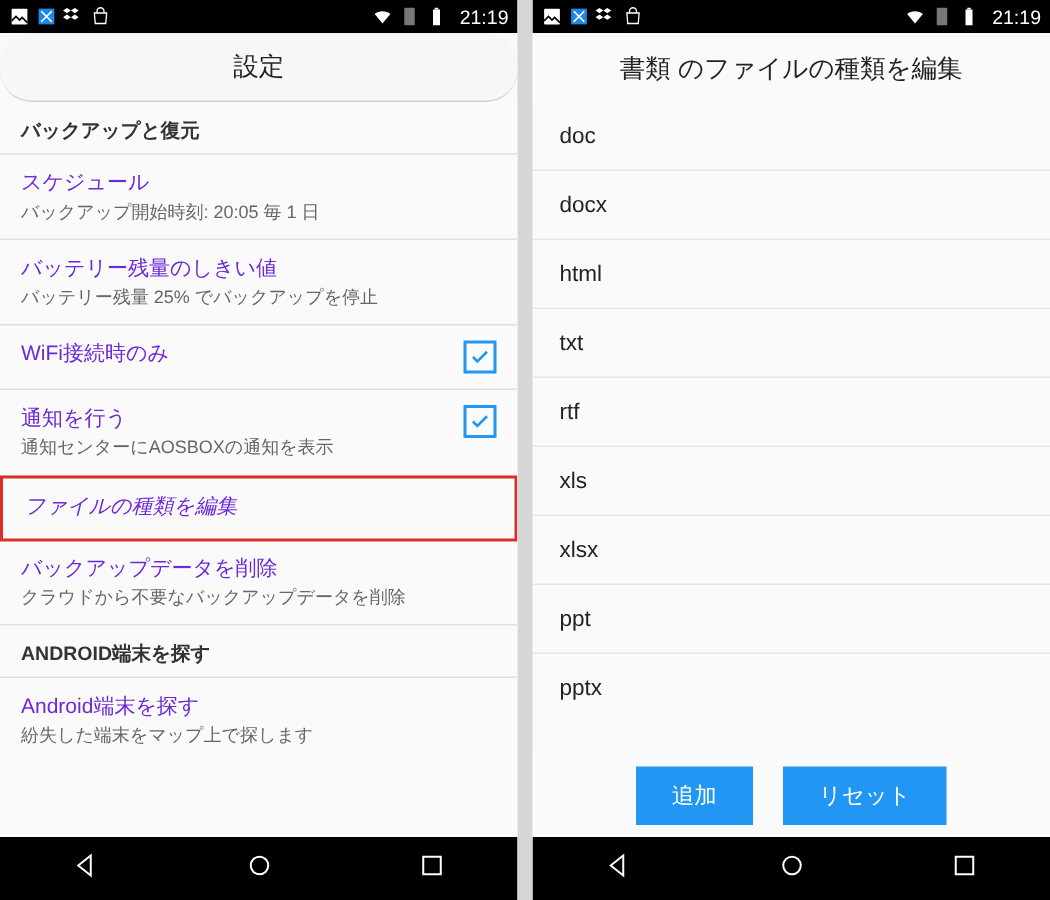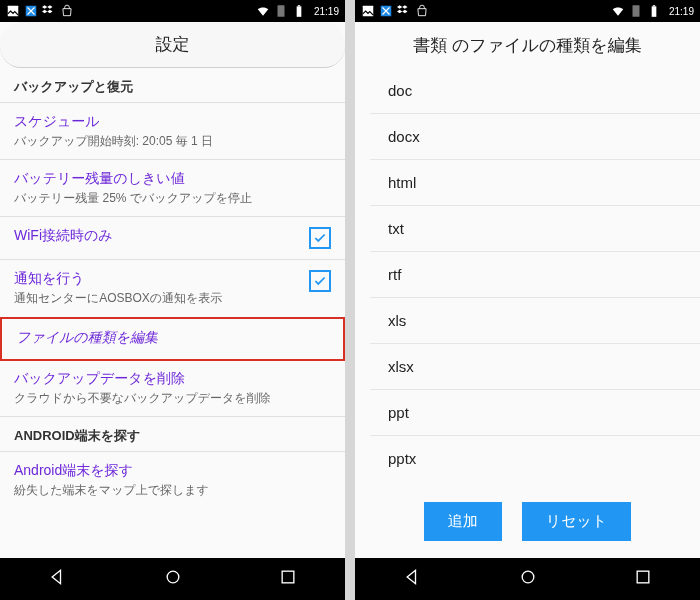--- a/index.html
+++ b/index.html
@@ -29,21 +29,21 @@
     display: flex;
     align-items: center;
     padding: 0 6px;
     font-size: 12px;
   }
   .statusbar .left { display: flex; gap: 4px; align-items: center; }
   .statusbar .right { margin-left: auto; display: flex; gap: 4px; align-items: center; }
   .ic { width: 14px; height: 14px; display: inline-flex; align-items:center; justify-content:center; }
   .ic svg { width: 14px; height: 14px; fill: #fff; }
   .ic.dim svg { fill: #777; }
-  .clock { font-size: 10px; margin-left: 4px; }
+  .clock { font-size: 13px; margin-left: 4px; }
   
   .appbar {
     height: 46px;
     background: #f7f7f7;
     border-bottom: 1px solid #d0d0d0;
     display: flex;
     align-items: center;
     justify-content: center;
     font-size: 17px;
     color: #222;
@@ -82,31 +82,31 @@
     border: 2px solid #2196f3;
     display:flex; align-items:center; justify-content:center;
   }
   .checkbox svg { width:14px; height:14px; stroke:#2196f3; fill:none; stroke-width:3; }
   .row.highlight {
     border: 2px solid #d93025;
     margin: -1px 0;
     font-style: italic;
   }
   
-  .ftlist { flex:1; overflow:hidden;margin-left:15px; }
+  .ftlist { flex:1; overflow:hidden; }
   .ftrow {
     padding: 14px 18px;
     border-bottom: 1px solid #e5e5e5;
     font-size: 15px;
     color: #222;
   }
   .btnbar {
     height: 56px;
     display:flex;
-    align-items:flex-start;
+    align-items:center;
     justify-content:center;
     gap: 20px;
     background:#fafafa;
   }
   .btn {
     background:#2196f3;
     color:#fff;
     font-size:15px;
     padding: 10px 24px;
     border:none;

